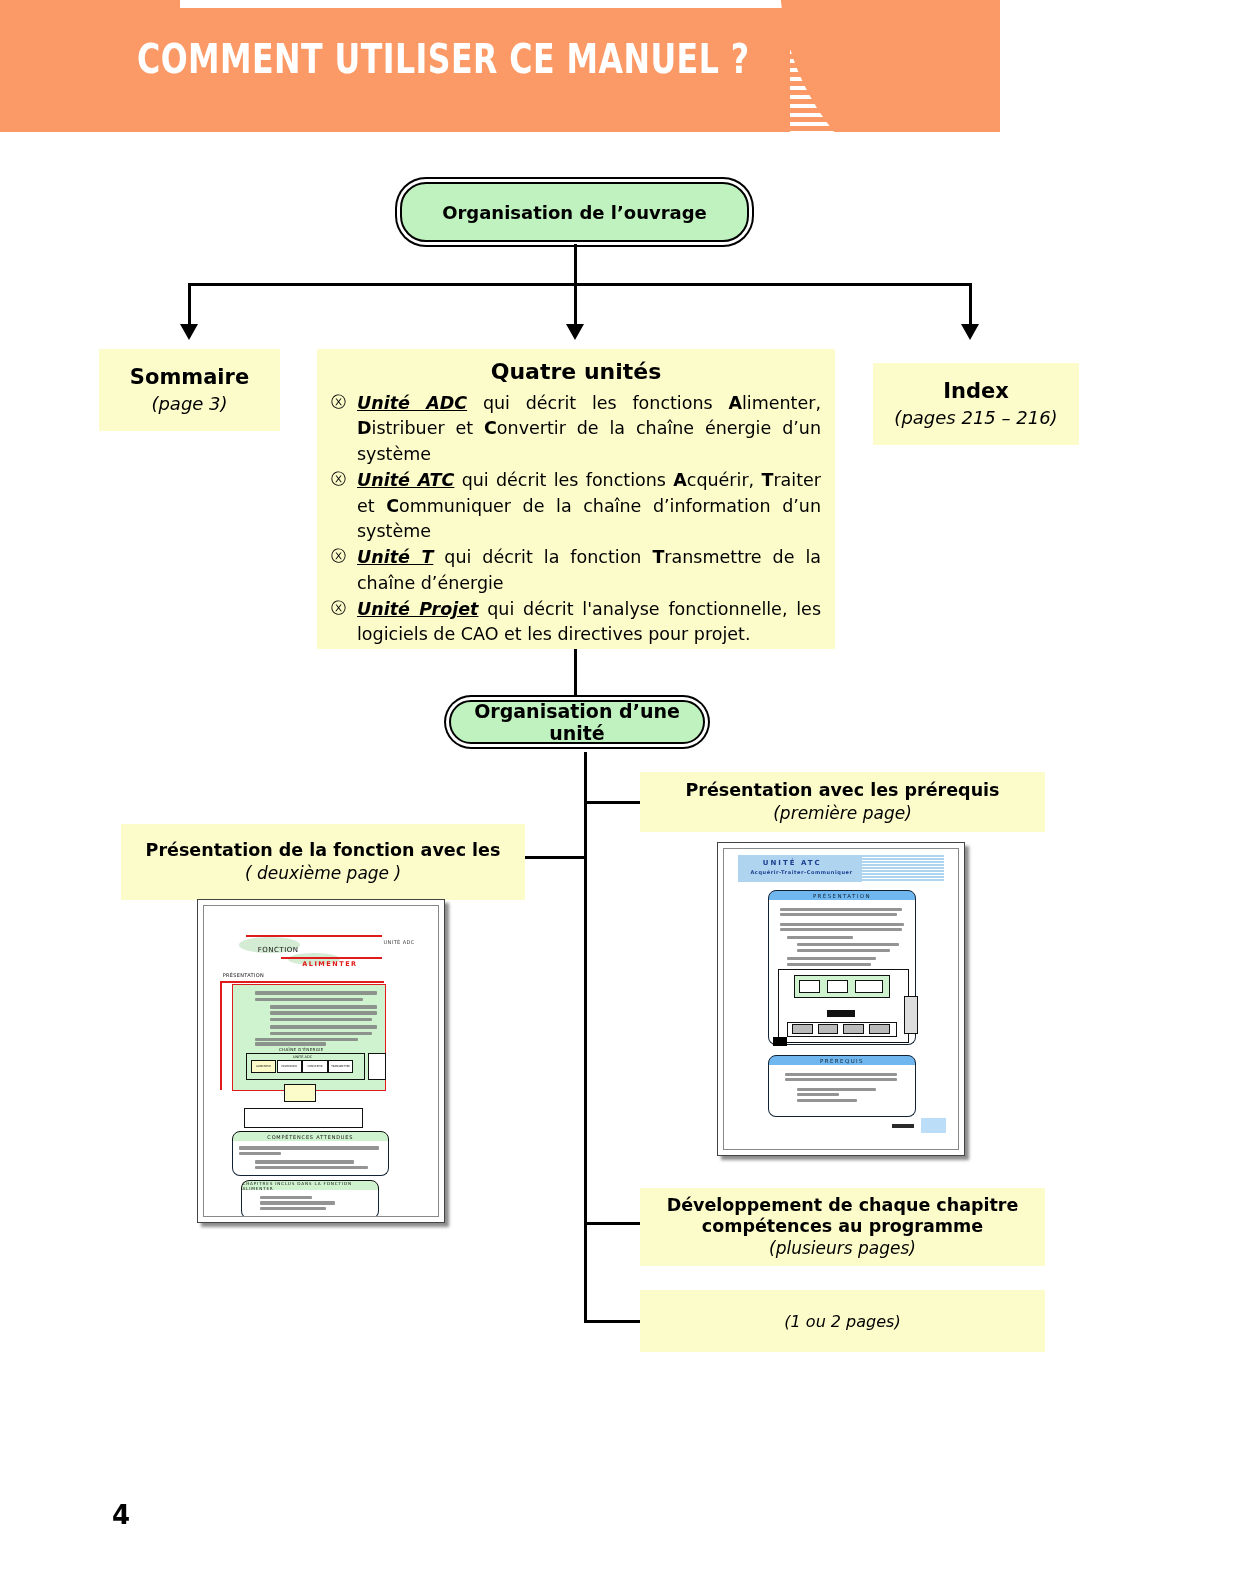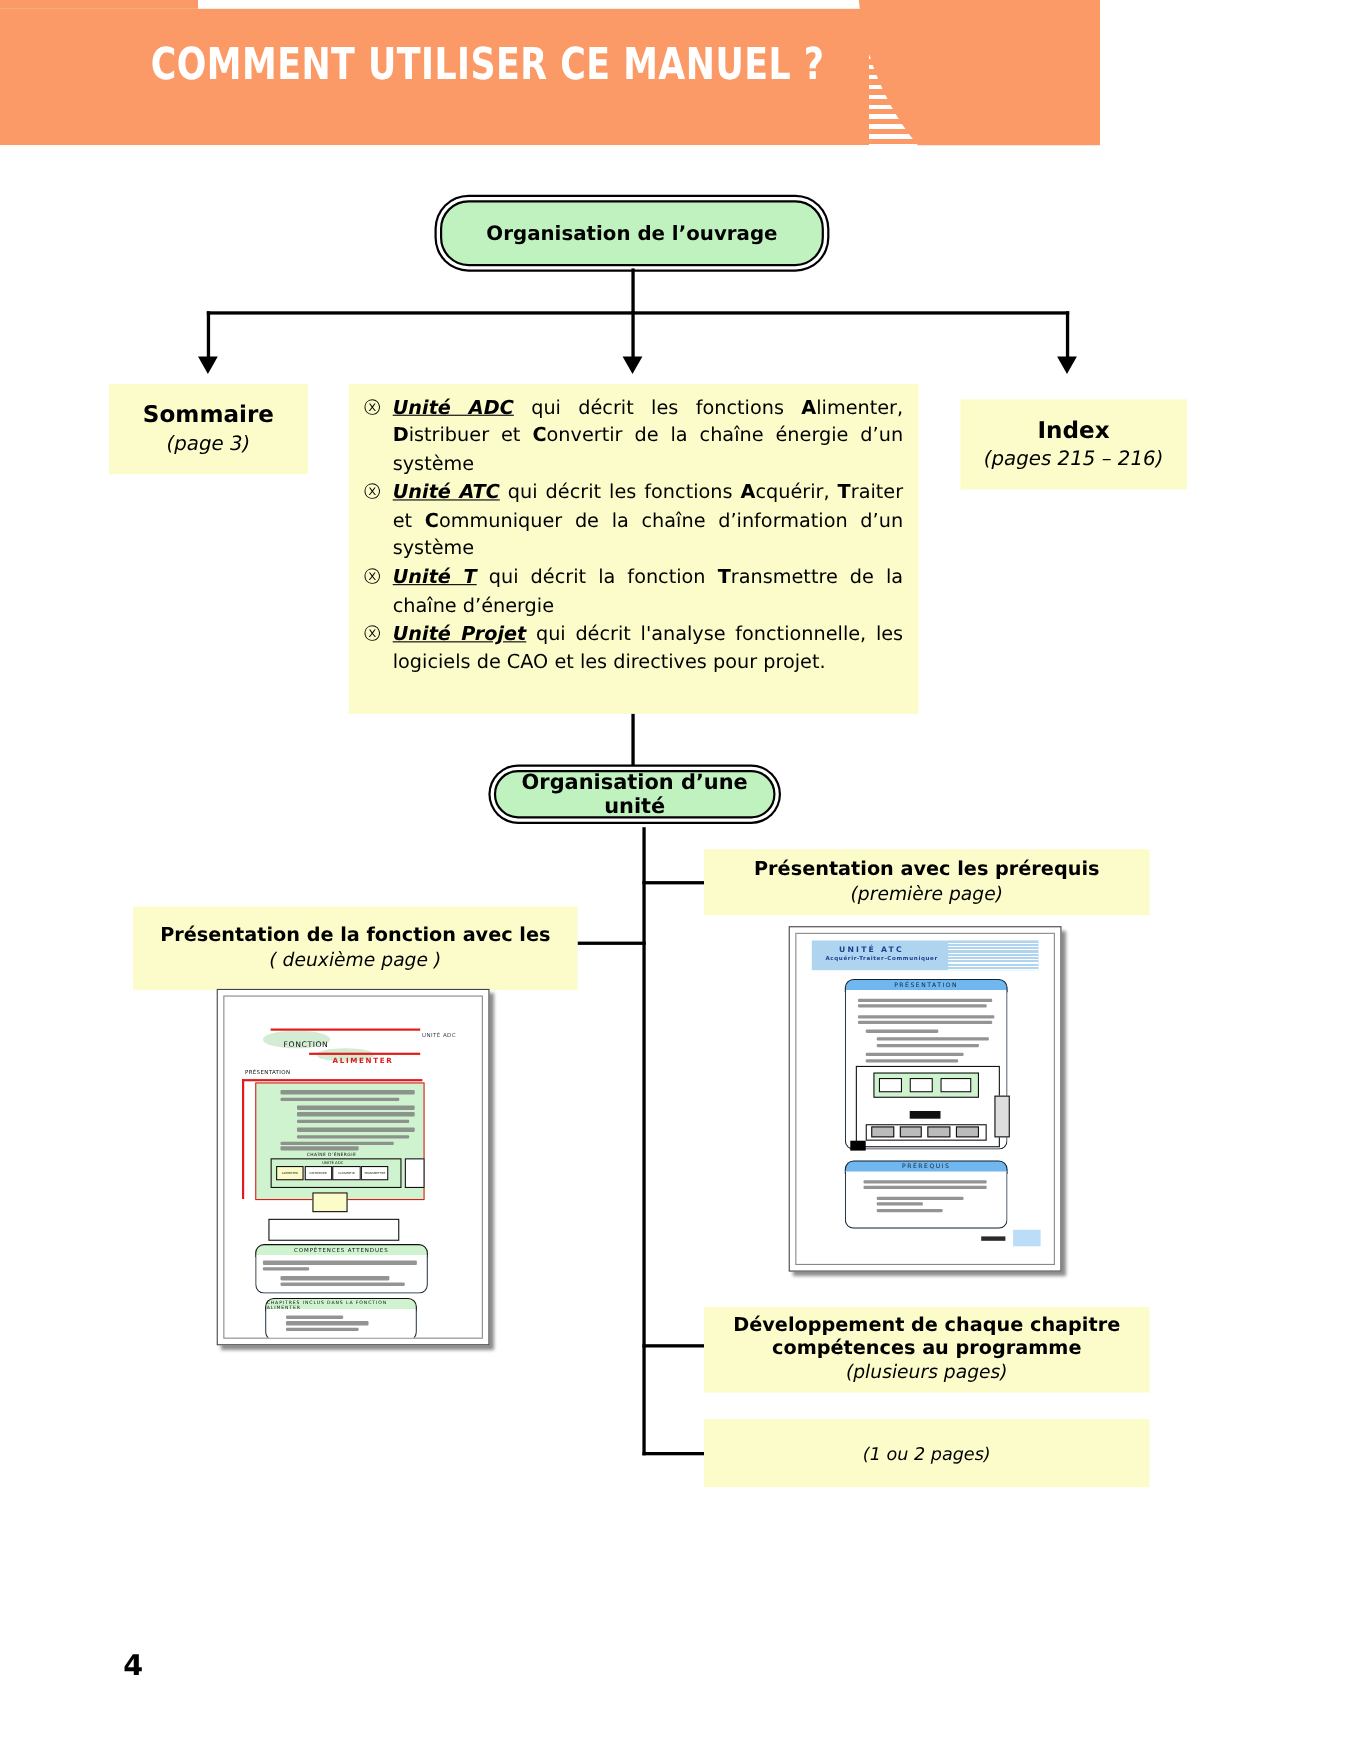--- a/index.html
+++ b/index.html
@@ -101,20 +101,21 @@
   <div class="b" style="font-size:21px;">Sommaire</div>
   <div class="r" style="font-size:18px;margin-top:2px;">(page 3)</div>
 </div>
 
 <div class="ybox" style="left:873px;top:363px;width:206px;height:82px;">
   <div class="b" style="font-size:21px;">Index</div>
   <div class="r" style="font-size:18px;margin-top:2px;">(pages 215 – 216)</div>
 </div>
 
 <div class="unit-box" style="left:317px;top:349px;width:518px;height:300px;">
+  <div class="unit-title">Quatre unités</div>
   <div id="unit-list">
       <div class="unit-li">
         <span class="unit-bullet">ⓧ</span>
         <span class="unit-txt"><span class="nm">Unité ADC</span><span> qui décrit les fonctions </span><span class="cap">A</span><span>limenter, </span><span class="cap">D</span><span>istribuer et </span><span class="cap">C</span><span>onvertir de la chaîne énergie d’un système</span></span>
       </div>
       <div class="unit-li">
         <span class="unit-bullet">ⓧ</span>
         <span class="unit-txt"><span class="nm">Unité ATC</span><span> qui décrit les fonctions </span><span class="cap">A</span><span>cquérir, </span><span class="cap">T</span><span>raiter et </span><span class="cap">C</span><span>ommuniquer de la chaîne d’information d’un système</span></span>
       </div>
       <div class="unit-li">

